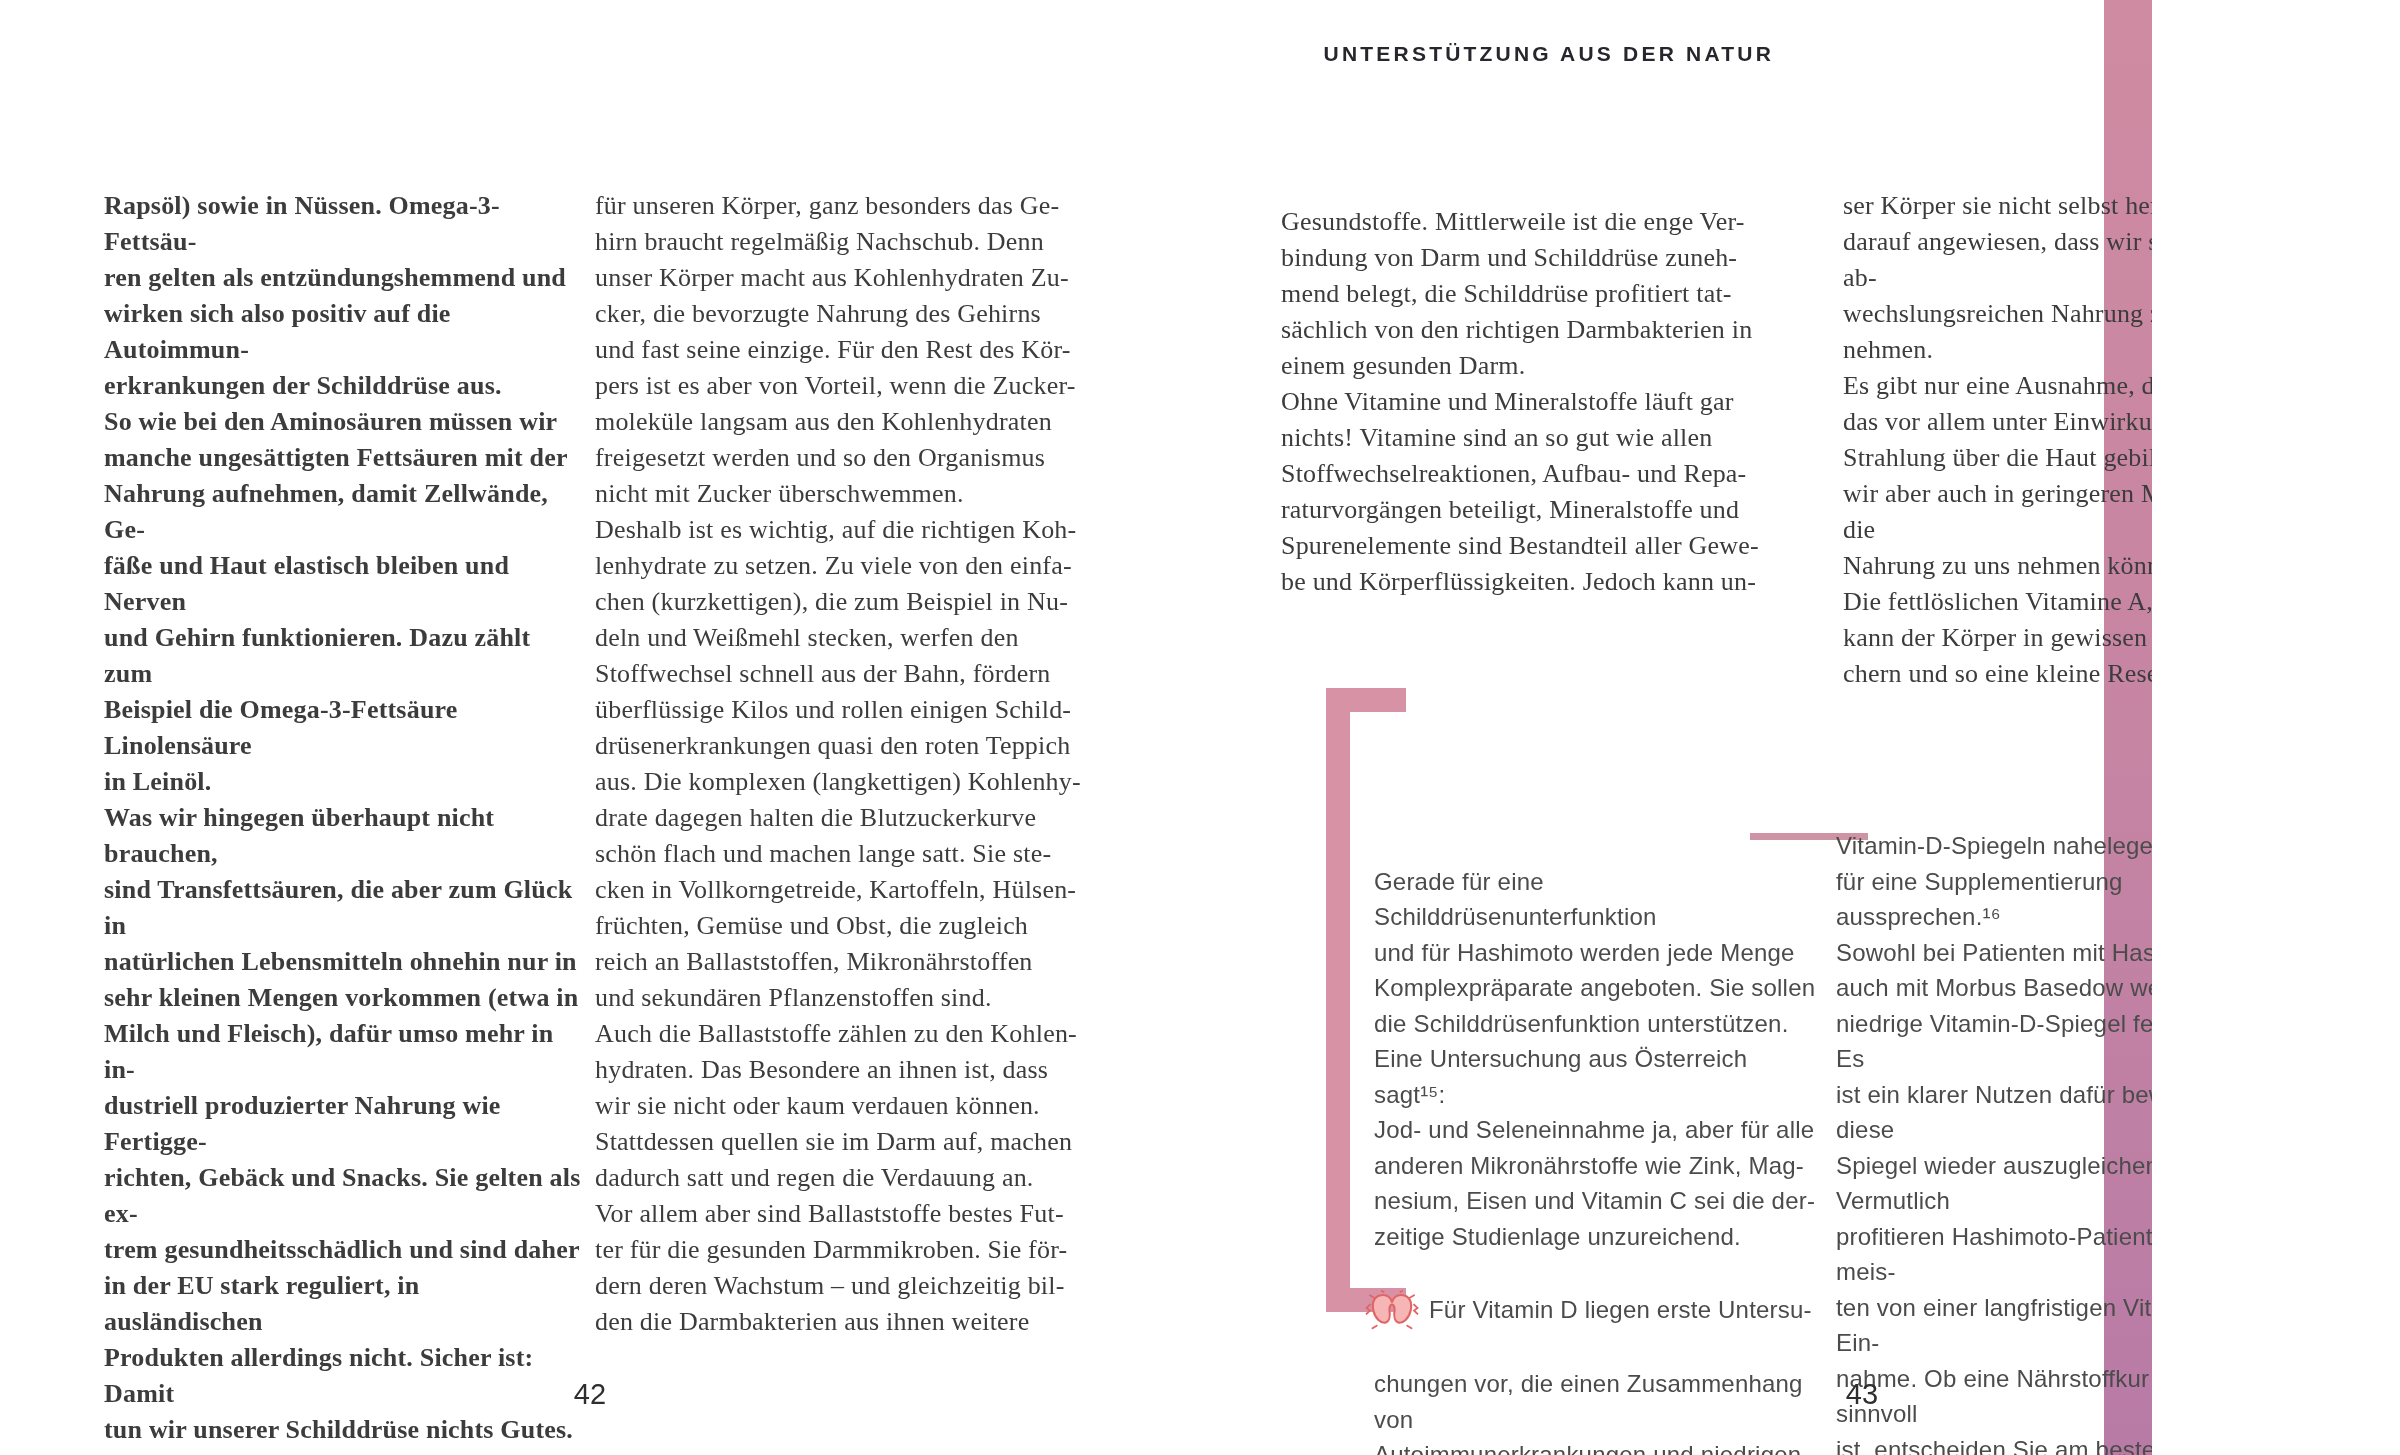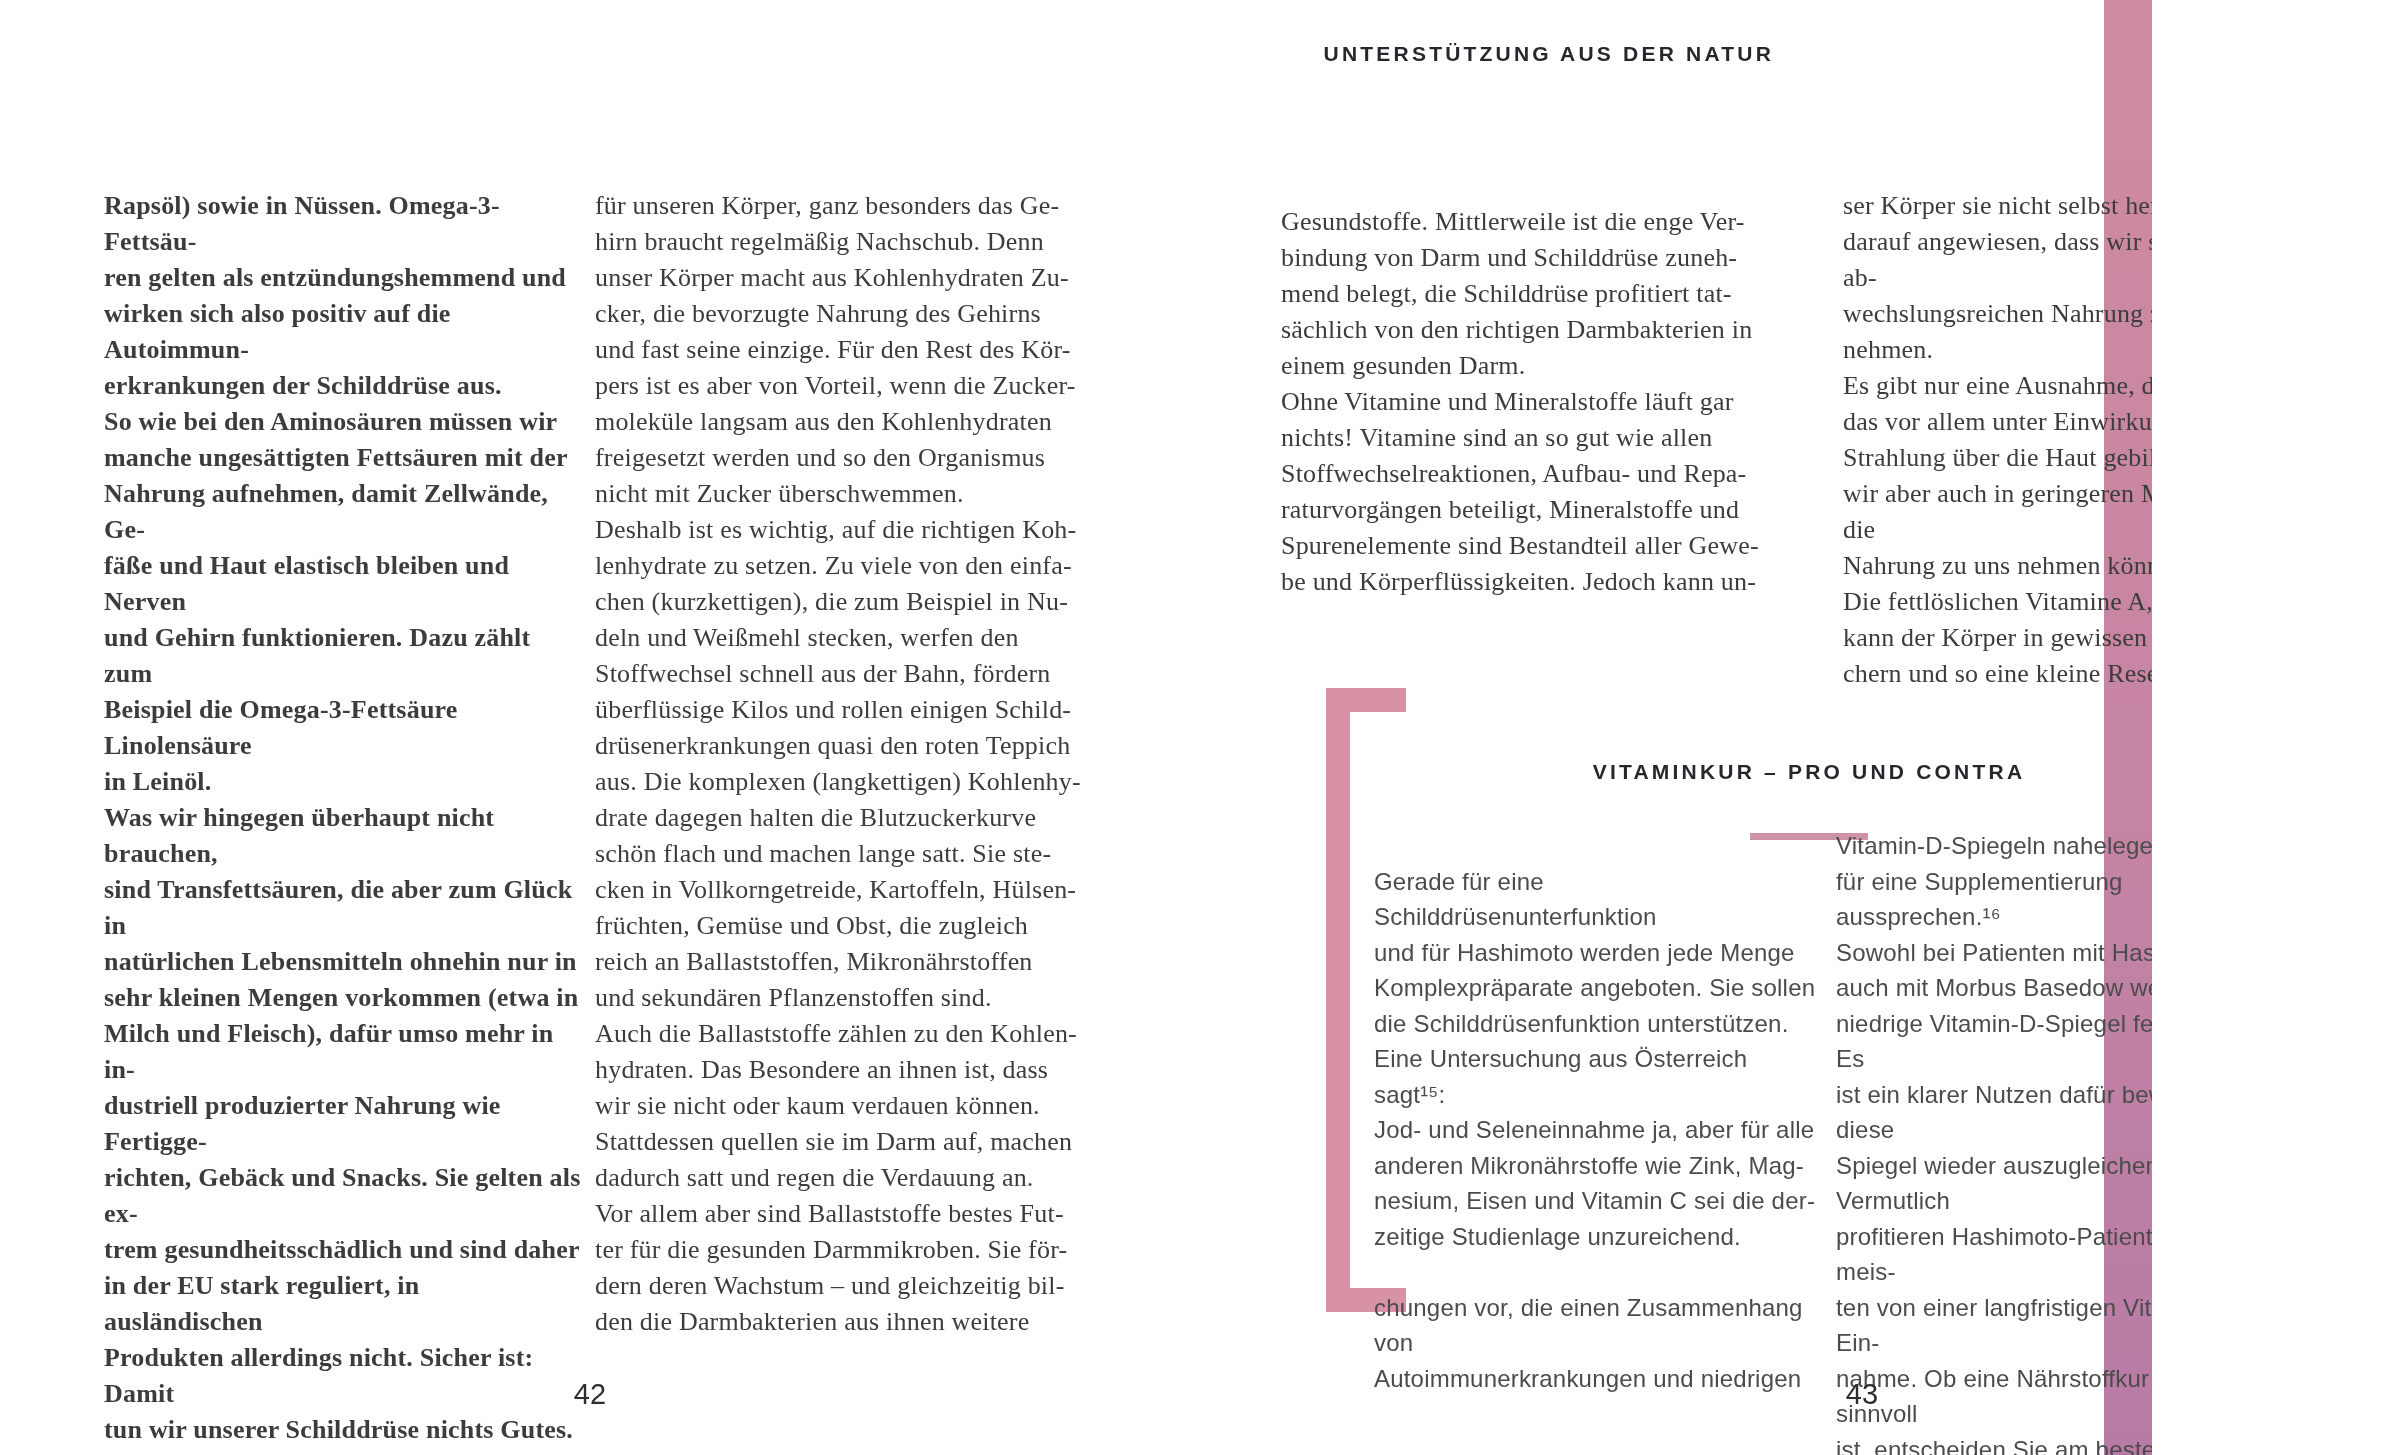--- a/index.html
+++ b/index.html
@@ -133,33 +133,48 @@
 
   <div>
     <div class="bar" style="left:1326px;top:688px;width:24px;height:624px;"></div>
     <div class="bar" style="left:2268px;top:688px;width:24px;height:624px;"></div>
     <div class="bar" style="left:1326px;top:688px;width:80px;height:24px;"></div>
     <div class="bar" style="left:2212px;top:688px;width:80px;height:24px;"></div>
     <div class="bar" style="left:1326px;top:1288px;width:80px;height:24px;"></div>
     <div class="bar" style="left:2212px;top:1288px;width:80px;height:24px;"></div>
   </div>
 
-  <div class="box-title">VITAMINKUR – PRO UND CONTRA</div>
   <div class="box-underline"></div>
 
   <div class="sans-col" style="left:1374px;top:828px;width:450px;">
     <div>Gerade für eine Schilddrüsenunterfunktion
 und für Hashimoto werden jede Menge
 Komplexpräparate angeboten. Sie sollen
 die Schilddrüsenfunktion unterstützen.
 Eine Untersuchung aus Österreich sagt¹⁵:
 Jod- und Seleneinnahme ja, aber für alle
 anderen Mikronährstoffe wie Zink, Mag-
 nesium, Eisen und Vitamin C sei die der-
 zeitige Studienlage unzureichend.</div>
+    <div class="icon-line">
+      <svg width="56" height="41" viewBox="0 0 66 48">
+        <path d="M33,14 C31,8 26,5 20,6 C12,7 9,15 11,24 C13,33 20,40 26,38 C30,36.5 31,30 30,24 C29.5,20.5 31,17 33,17 C35,17 36.5,20.5 36,24 C35,30 36,36.5 40,38 C46,40 53,33 55,24 C57,15 54,7 46,6 C40,5 35,8 33,14 Z" fill="#f7b6b6" stroke="#e06666" stroke-width="2.5" stroke-linejoin="round"></path>
+        <g fill="none" stroke="#e06666" stroke-width="2.2" stroke-linecap="round">
+          <path d="M7,17 l-4,4 l4,3 l-4,4"></path>
+          <path d="M12,9 l-5,-3"></path>
+          <path d="M15,42 l-5,3"></path>
+          <path d="M59,17 l4,4 l-4,3 l4,4"></path>
+          <path d="M54,9 l5,-3"></path>
+          <path d="M51,42 l5,3"></path>
+          <path d="M23,2 l-2,-1"></path>
+          <path d="M43,2 l2,-1"></path>
+        </g>
+      </svg>
+      <span>Für Vitamin D liegen erste Untersu-</span>
+    </div>
     <div>chungen vor, die einen Zusammenhang von
 Autoimmunerkrankungen und niedrigen</div>
   </div>
 
   <div class="sans-col" style="left:1836px;top:828px;width:440px;">Vitamin-D-Spiegeln nahelegen und sich
 für eine Supplementierung aussprechen.¹⁶
 Sowohl bei Patienten mit Hashimoto wie
 auch mit Morbus Basedow werden oft
 niedrige Vitamin-D-Spiegel festgestellt. Es
 ist ein klarer Nutzen dafür bewiesen, diese

